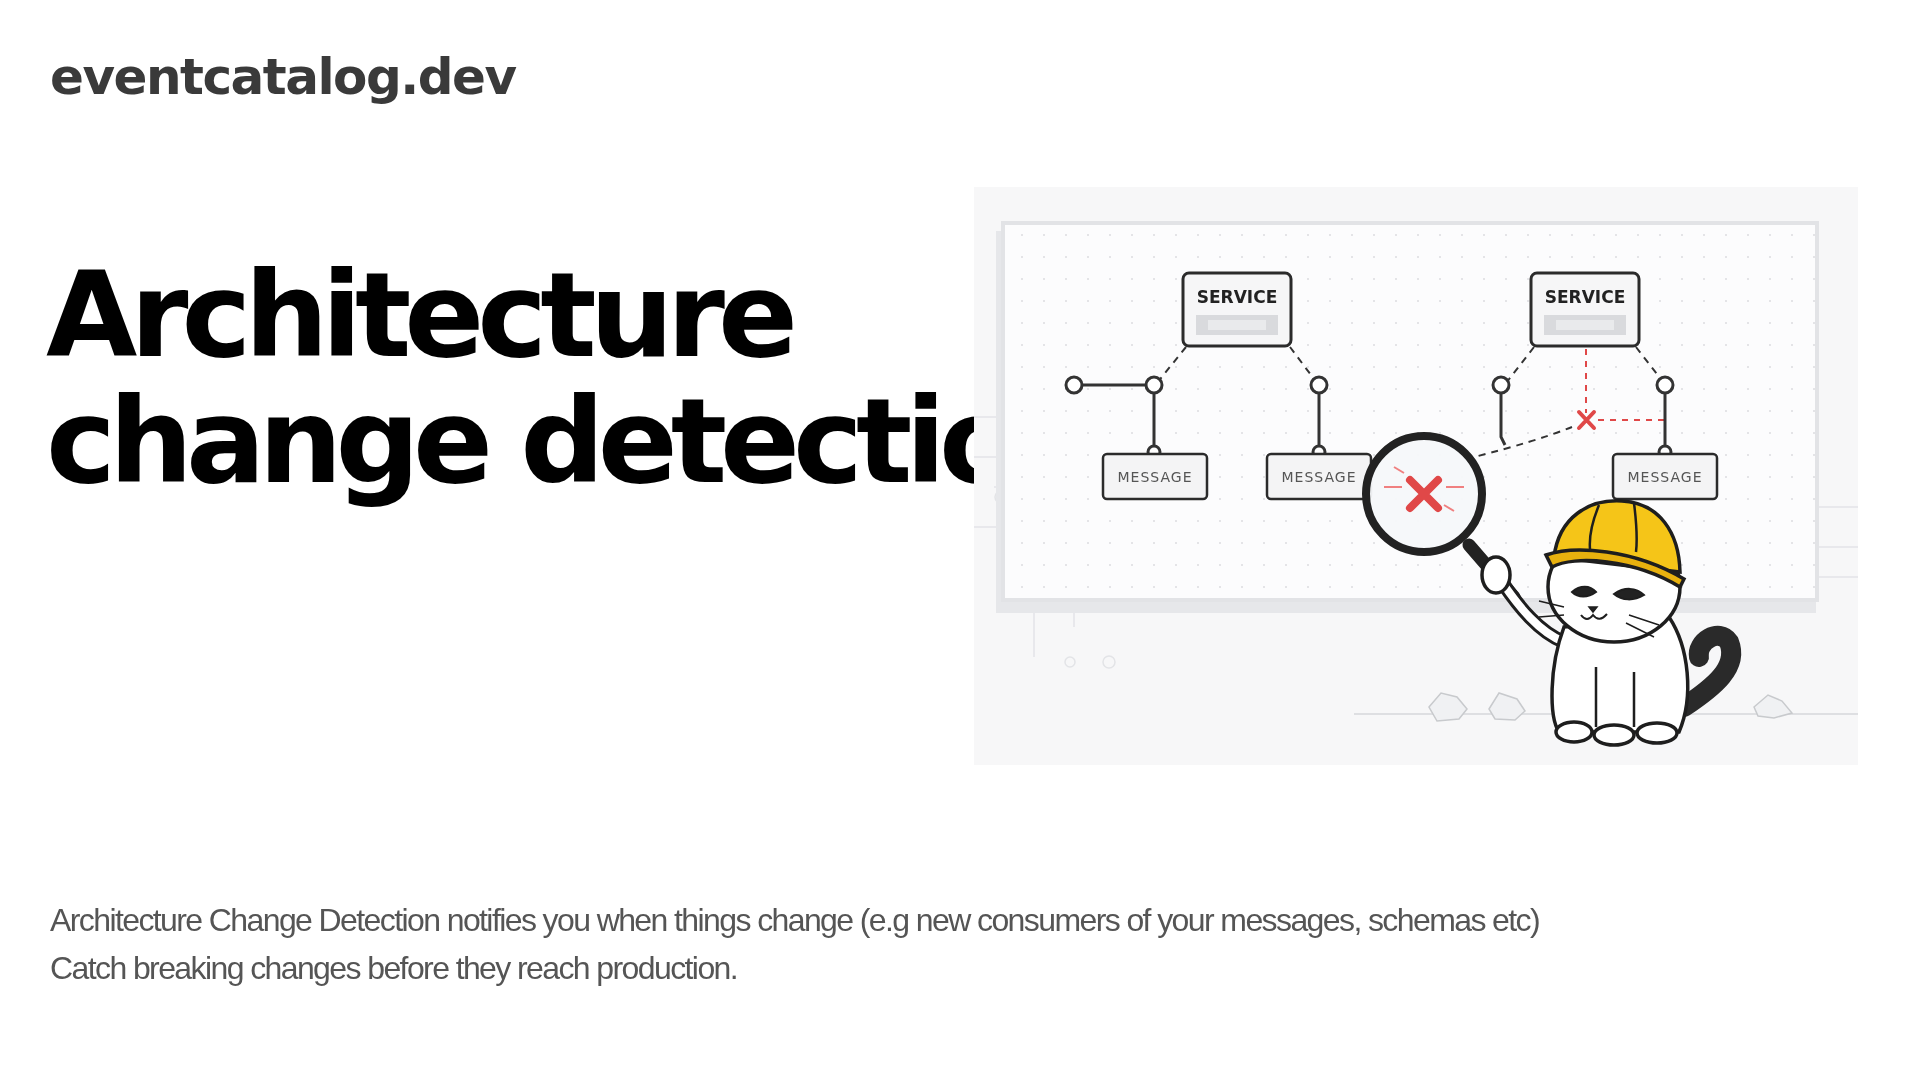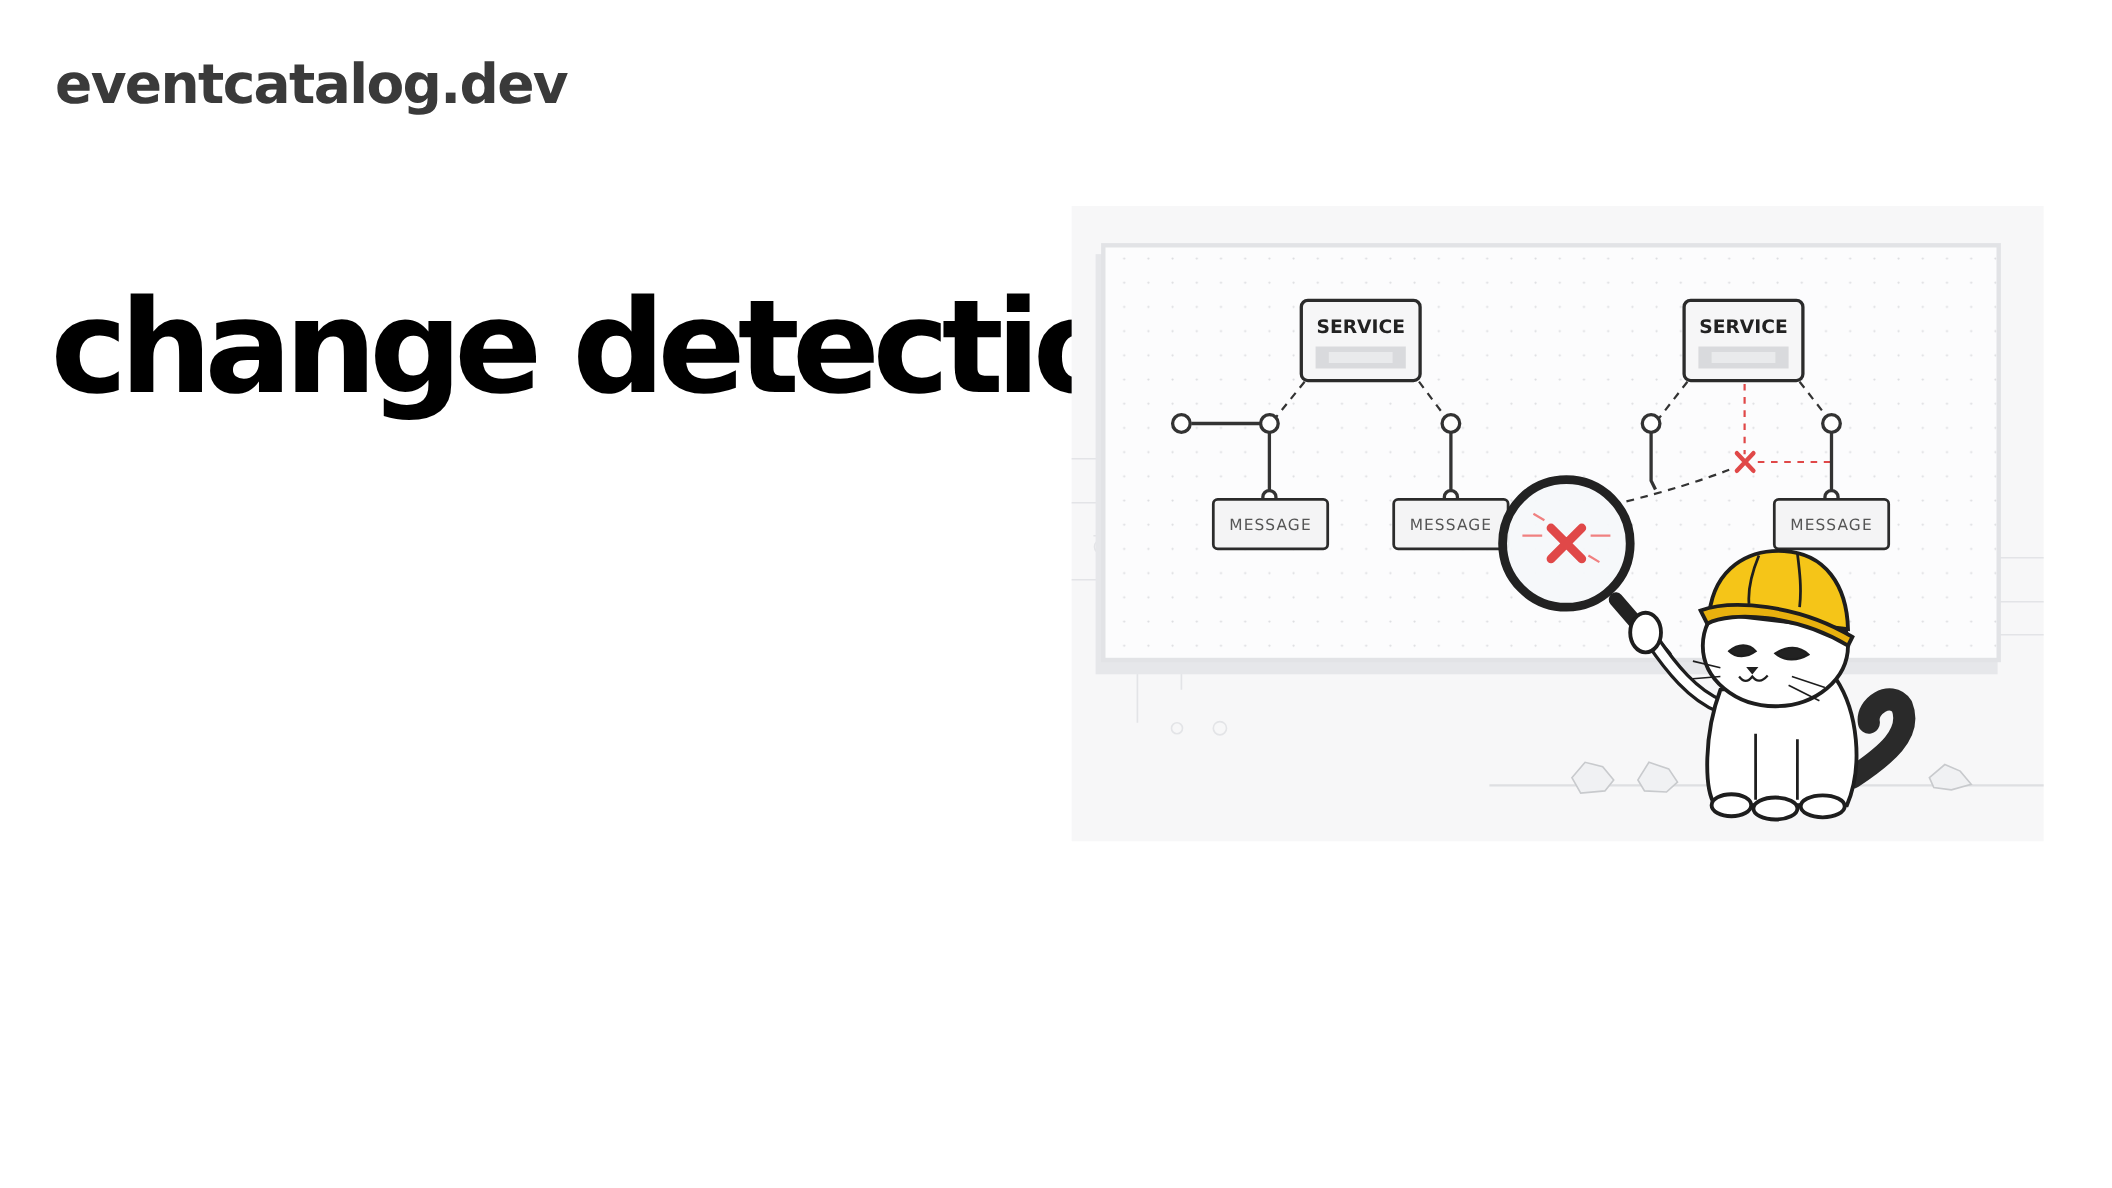--- a/index.html
+++ b/index.html
@@ -34,20 +34,21 @@
     width: 884px; height: 578px;
   }
   .illustration svg { display: block; }
 </style>
 </head>
 <body>
 
 <div class="logo">eventcatalog.dev</div>
 
 <h1 class="headline">
+  <span>Architecture</span>
   <span>change detection</span>
 </h1>
 
 <div class="illustration">
   <svg width="884" height="578" viewBox="0 0 884 578" xmlns="http://www.w3.org/2000/svg">
     <defs>
       <pattern id="dots" width="22" height="22" patternUnits="userSpaceOnUse">
         <circle cx="4" cy="4" r="1" fill="#dcdde0"></circle>
       </pattern>
     </defs>
@@ -177,13 +178,15 @@
 
       <path d="M655 428 l30 10 M652 436 l28 14" fill="none" stroke-width="1.5"></path>
       <path d="M590 420 l-25 -6 M590 428 l-25 2" fill="none" stroke-width="1.5"></path>
 
       <path d="M622 480 V540 M660 485 V540" fill="none" stroke-width="2.5"></path>
     </g>
   </svg>
 </div>
 
 <div class="desc">
+  <span>Architecture Change Detection notifies you when things change (e.g new consumers of your messages, schemas etc)</span>
+  <span>Catch breaking changes before they reach production.</span>
 </div>
 
 </body></html>

